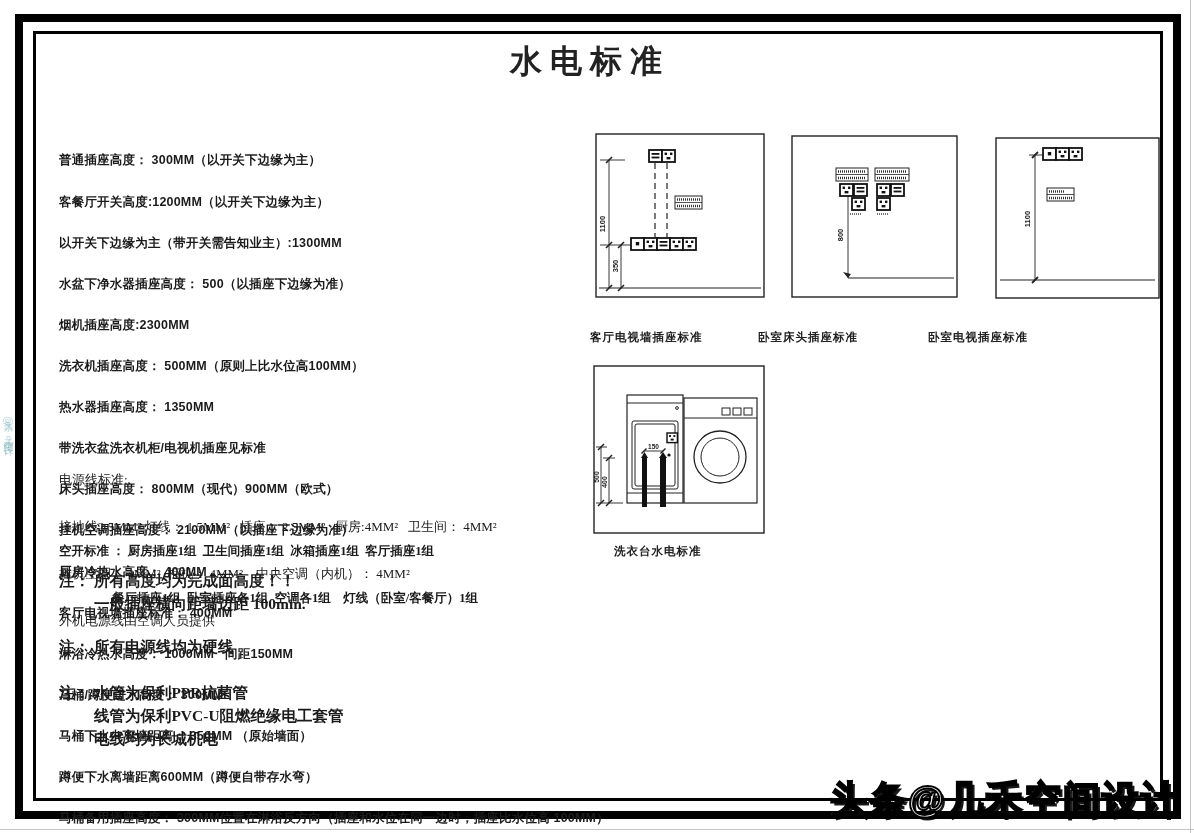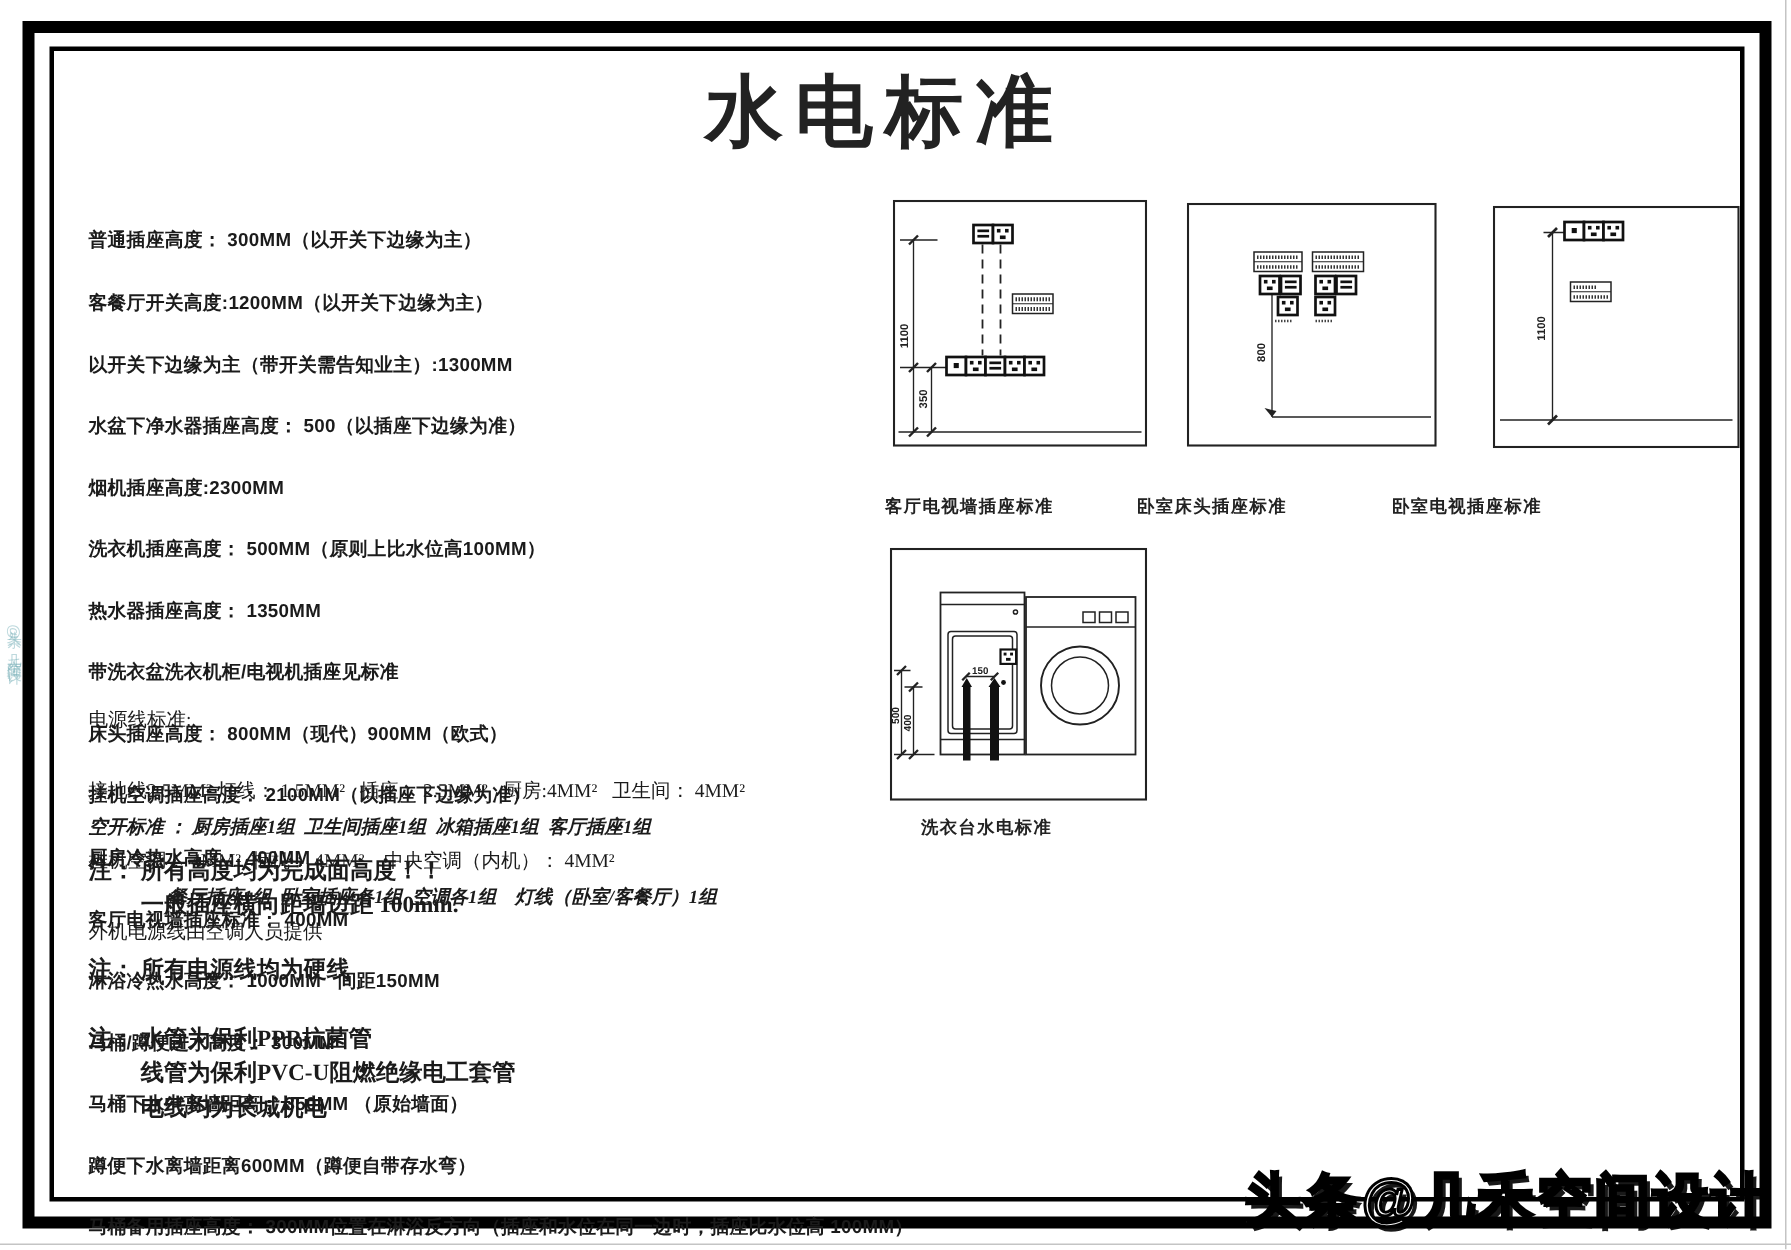--- a/index.html
+++ b/index.html
@@ -3,27 +3,27 @@
 <meta charset="utf-8">
 <style>
   html,body{margin:0;padding:0;}
   body{
     width:1194px;height:833px;position:relative;background:#ffffff;
     font-family:"Liberation Sans","DejaVu Sans",sans-serif;color:#1b1b1b;overflow:hidden;
   }
   .frame-outer{position:absolute;left:15px;top:14px;width:1150px;height:789px;border:8px solid #000;}
   .frame-inner{position:absolute;left:33px;top:31px;width:1124px;height:764px;border:3px solid #000;}
   .page-title{position:absolute;left:370px;top:40px;width:440px;text-align:center;
-    font-size:52px;font-weight:700;letter-spacing:8px;color:#222;}
+    font-size:32px;font-weight:700;letter-spacing:8px;color:#222;}
   .specs{position:absolute;left:59px;top:127px;font-size:12.5px;line-height:13.7px;
     font-weight:600;white-space:pre;letter-spacing:0.2px;}
   .power{position:absolute;left:59px;top:441px;font-size:13px;line-height:15.6px;
     font-family:"Liberation Serif","DejaVu Serif",serif;font-weight:400;white-space:pre;}
   .breaker{position:absolute;left:59px;top:513px;font-size:12.5px;line-height:15.6px;
-    font-family:"Liberation Serif","DejaVu Serif",serif;font-weight:600;white-space:pre;font-style:italic;}
+    font-family:"Liberation Serif","DejaVu Serif",serif;font-weight:600;white-space:pre;}
   .breaker .indent{margin-left:53px;}
   .note{position:absolute;left:59px;display:flex;font-size:15.5px;line-height:23px;
     font-family:"Liberation Serif","DejaVu Serif",serif;font-weight:600;white-space:pre;}
   .note .nlabel{flex:0 0 auto;}
   .diagram{position:absolute;}
   .caption{position:absolute;font-size:11.5px;font-weight:600;letter-spacing:1px;
     text-align:left;width:160px;color:#222;}
   svg{display:block;}
   svg text{font-family:"Liberation Sans","DejaVu Sans",sans-serif;font-weight:600;fill:#222;}
   .wm-bottom{position:absolute;right:14px;bottom:8px;font-size:37px;font-weight:700;

